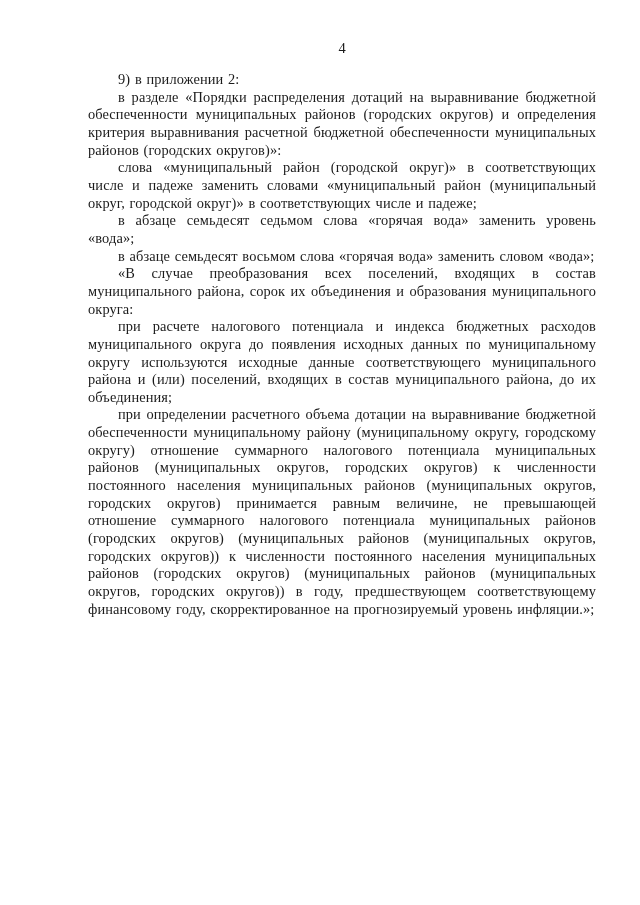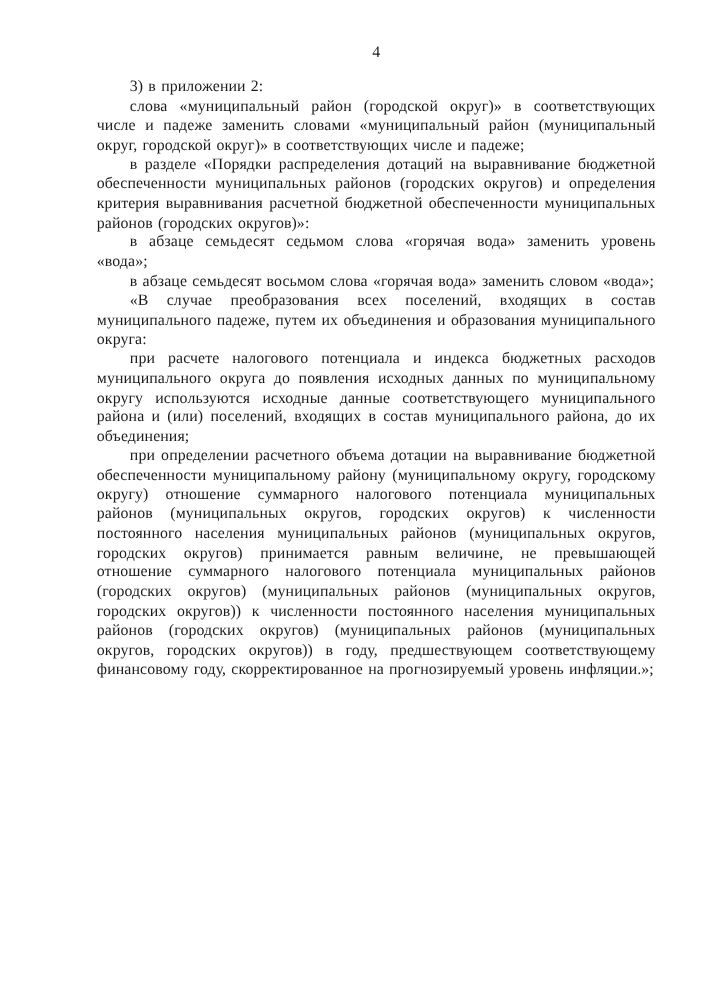--- a/index.html
+++ b/index.html
@@ -49,22 +49,22 @@
     word-spacing: 1px;
   }
 </style>
 </head>
 <body>
 
 <div class="page">
   <div class="page-number">4</div>
 
   <div class="content">
-    <p>3) в приложении 2:</p>
+    <p>9) в приложении 2:</p>
+    <p>в разделе «Порядки распределения дотаций на выравнивание бюджетной обеспеченности муниципальных районов (городских округов) и определения критерия выравнивания расчетной бюджетной обеспеченности муниципальных районов (городских округов)»:</p>
     <p>слова «муниципальный район (городской округ)» в соответствующих числе и падеже заменить словами «муниципальный район (муниципальный округ, городской округ)» в соответствующих числе и падеже;</p>
-    <p>в разделе «Порядки распределения дотаций на выравнивание бюджетной обеспеченности муниципальных районов (городских округов) и определения критерия выравнивания расчетной бюджетной обеспеченности муниципальных районов (городских округов)»:</p>
     <p>в абзаце семьдесят седьмом слова «горячая вода» заменить уровень «вода»;</p>
     <p>в абзаце семьдесят восьмом слова «горячая вода» заменить словом «вода»;</p>
-    <p>«В случае преобразования всех поселений, входящих в состав муниципального падеже, путем их объединения и образования муниципального округа:</p>
+    <p>«В случае преобразования всех поселений, входящих в состав муниципального района, сорок их объединения и образования муниципального округа:</p>
     <p>при расчете налогового потенциала и индекса бюджетных расходов муниципального округа до появления исходных данных по муниципальному округу используются исходные данные соответствующего муниципального района и (или) поселений, входящих в состав муниципального района, до их объединения;</p>
     <p>при определении расчетного объема дотации на выравнивание бюджетной обеспеченности муниципальному району (муниципальному округу, городскому округу) отношение суммарного налогового потенциала муниципальных районов (муниципальных округов, городских округов) к численности постоянного населения муниципальных районов (муниципальных округов, городских округов) принимается равным величине, не превышающей отношение суммарного налогового потенциала муниципальных районов (городских округов) (муниципальных районов (муниципальных округов, городских округов)) к численности постоянного населения муниципальных районов (городских округов) (муниципальных районов (муниципальных округов, городских округов)) в году, предшествующем соответствующему финансовому году, скорректированное на прогнозируемый уровень инфляции.»;</p>
   </div>
 </div>
 
 </body></html>

